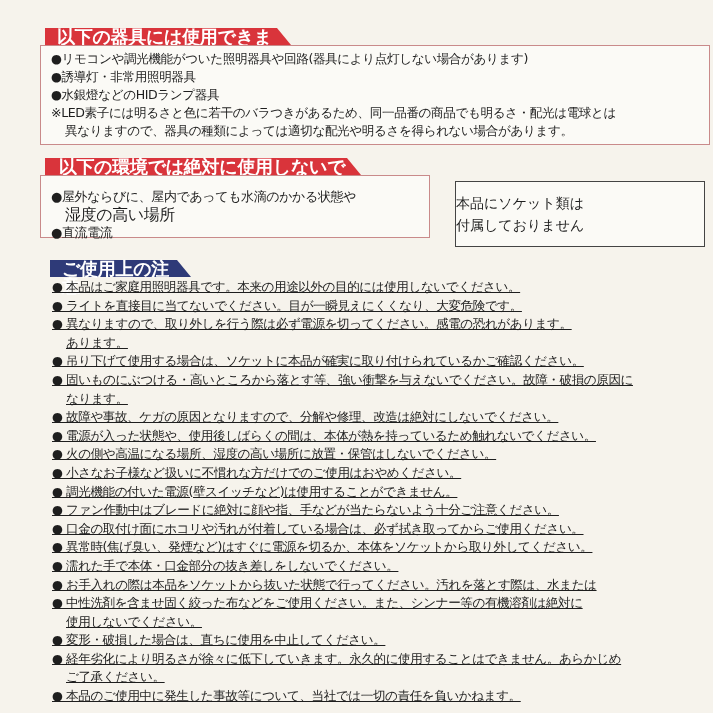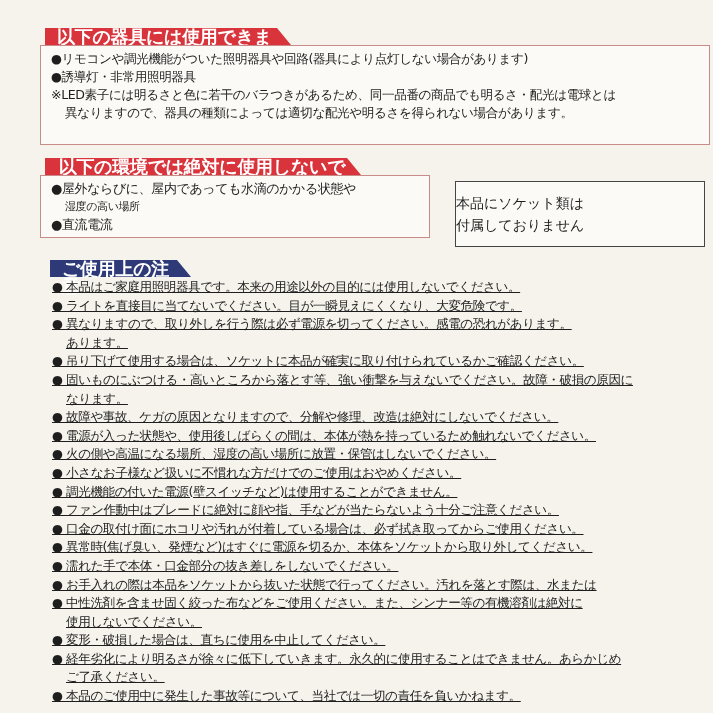--- a/index.html
+++ b/index.html
@@ -39,28 +39,29 @@
   .caution { position:absolute; left:52px; top:278px; }
   .caution .line { font-size:12.6px; line-height:18.6px; letter-spacing:-0.45px;text-decoration:underline; }
 </style>
 </head>
 <body>
 
 <div class="hdr red" style="left:45px; top:28px; width:220px;">以下の器具には使用できません</div>
 <div class="box" style="left:40px; top:45px; width:670px; height:100px; padding:4px 0 0 10px;">
   <div class="line">●リモコンや調光機能がついた照明器具や回路(器具により点灯しない場合があります)</div>
   <div class="line">●誘導灯・非常用照明器具</div>
+  <div class="line">●水銀燈などのHIDランプ器具</div>
   <div class="line">※LED素子には明るさと色に若干のバラつきがあるため、同一品番の商品でも明るさ・配光は電球とは</div>
   <div class="line ind">異なりますので、器具の種類によっては適切な配光や明るさを得られない場合があります。</div>
 </div>
 
 <div class="hdr red" style="left:45px; top:158px; width:290px;text-align:center;">以下の環境では絶対に使用しないでください</div>
-<div class="box" style="left:40px; top:175px; width:390px; height:63px; padding:4px 0 0 10px;">
+<div class="box" style="left:40px; top:175px; width:390px; height:63px; padding:12px 0 0 10px;">
   <div class="line" style="font-size:13px;">●屋外ならびに、屋内であっても水滴のかかる状態や</div>
-  <div class="line ind" style="font-size:11px;">湿度の高い場所</div>
+  <div class="line ind" style="font-size:16px;">湿度の高い場所</div>
   <div class="line" style="font-size:13px;">●直流電流</div>
 </div>
 
 <div class="right-box" style="left:455px; top:172px; width:250px; height:66px;">
   <div>本品にソケット類は</div>
   <div>付属しておりません</div>
 </div>
 
 <div class="hdr blue" style="left:50px; top:260px; width:115px;">ご使用上の注意</div>
 <div class="caution">

